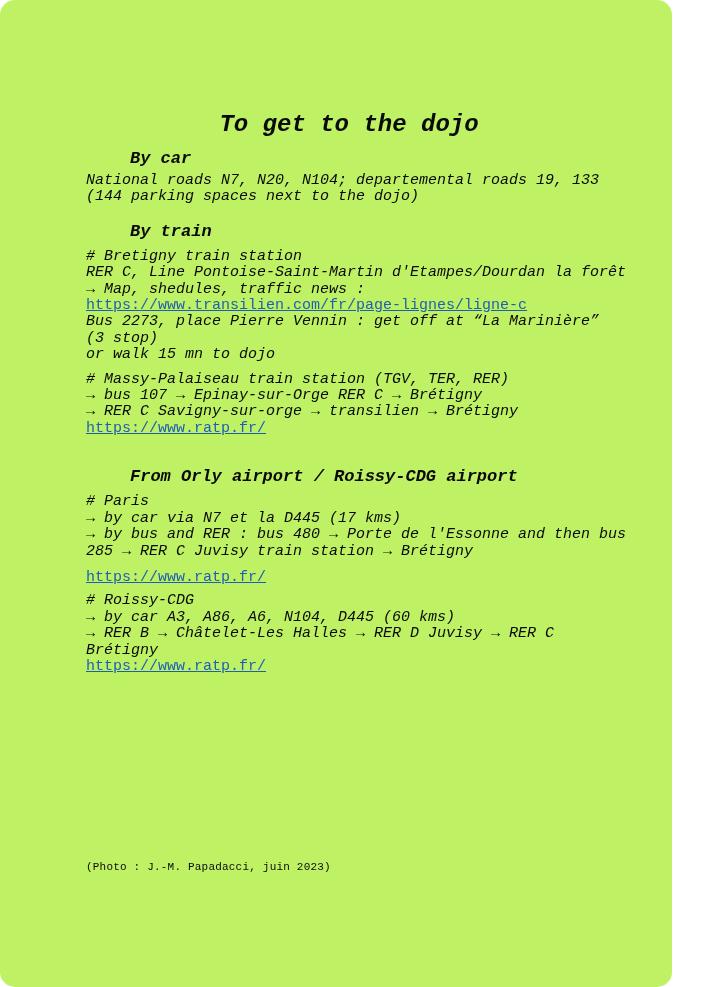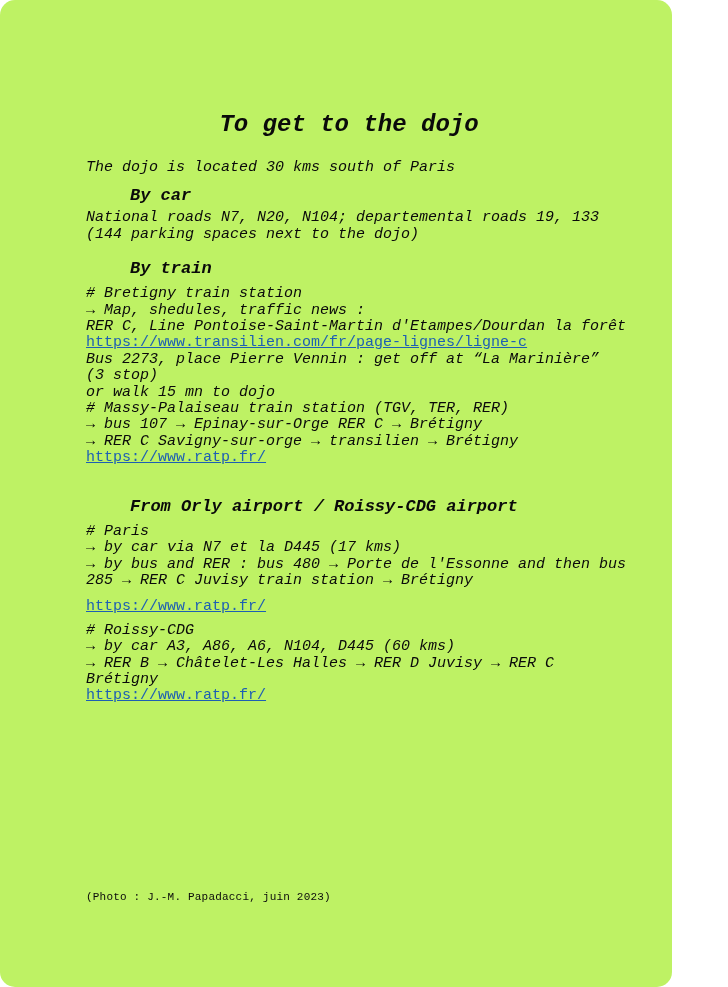--- a/index.html
+++ b/index.html
@@ -51,39 +51,38 @@
   }
 </style>
 </head>
 <body>
 
 <div class="page">
   <div class="content">
 
     <div class="title">To get to the dojo</div>
 
-    <div class="line" style="margin-top:21px">The dojo is located 30 kms south of Paris</div>
 
     <div class="h2" style="margin-top:9px">By car</div>
     <div style="margin-top:4px">
       <div class="line">National roads N7, N20, N104; departemental roads 19, 133</div>
       <div class="line">(144 parking spaces next to the dojo)</div>
     </div>
 
     <div class="h2" style="margin-top:15px">By train</div>
     <div style="margin-top:7px">
       <div class="line"># Bretigny train station</div>
+      <div class="line">RER C, Line Pontoise-Saint-Martin d'Etampes/Dourdan la forêt</div>
       <div class="line">→ Map, shedules, traffic news :</div>
-      <div class="line">RER C, Line Pontoise-Saint-Martin d'Etampes/Dourdan la forêt</div>
       <a class="link-line">https://www.transilien.com/fr/page-lignes/ligne-c</a>
       <div class="line">Bus 2273, place Pierre Vennin : get off at “La Marinière”</div>
       <div class="line">(3 stop)</div>
       <div class="line">or walk 15 mn to dojo</div>
     </div>
-    <div style="margin-top:0">
+    <div style="margin-top:8px">
       <div class="line"># Massy-Palaiseau train station (TGV, TER, RER)</div>
       <div class="line">→ bus 107 → Epinay-sur-Orge RER C → Brétigny</div>
       <div class="line">→ RER C Savigny-sur-orge → transilien → Brétigny</div>
       <a class="link-line">https://www.ratp.fr/</a>
     </div>
 
     <div class="h2" style="margin-top:29px">From Orly airport / Roissy-CDG airport</div>
     <div style="margin-top:7px">
       <div class="line"># Paris</div>
       <div class="line">→ by car via N7 et la D445 (17 kms)</div>

